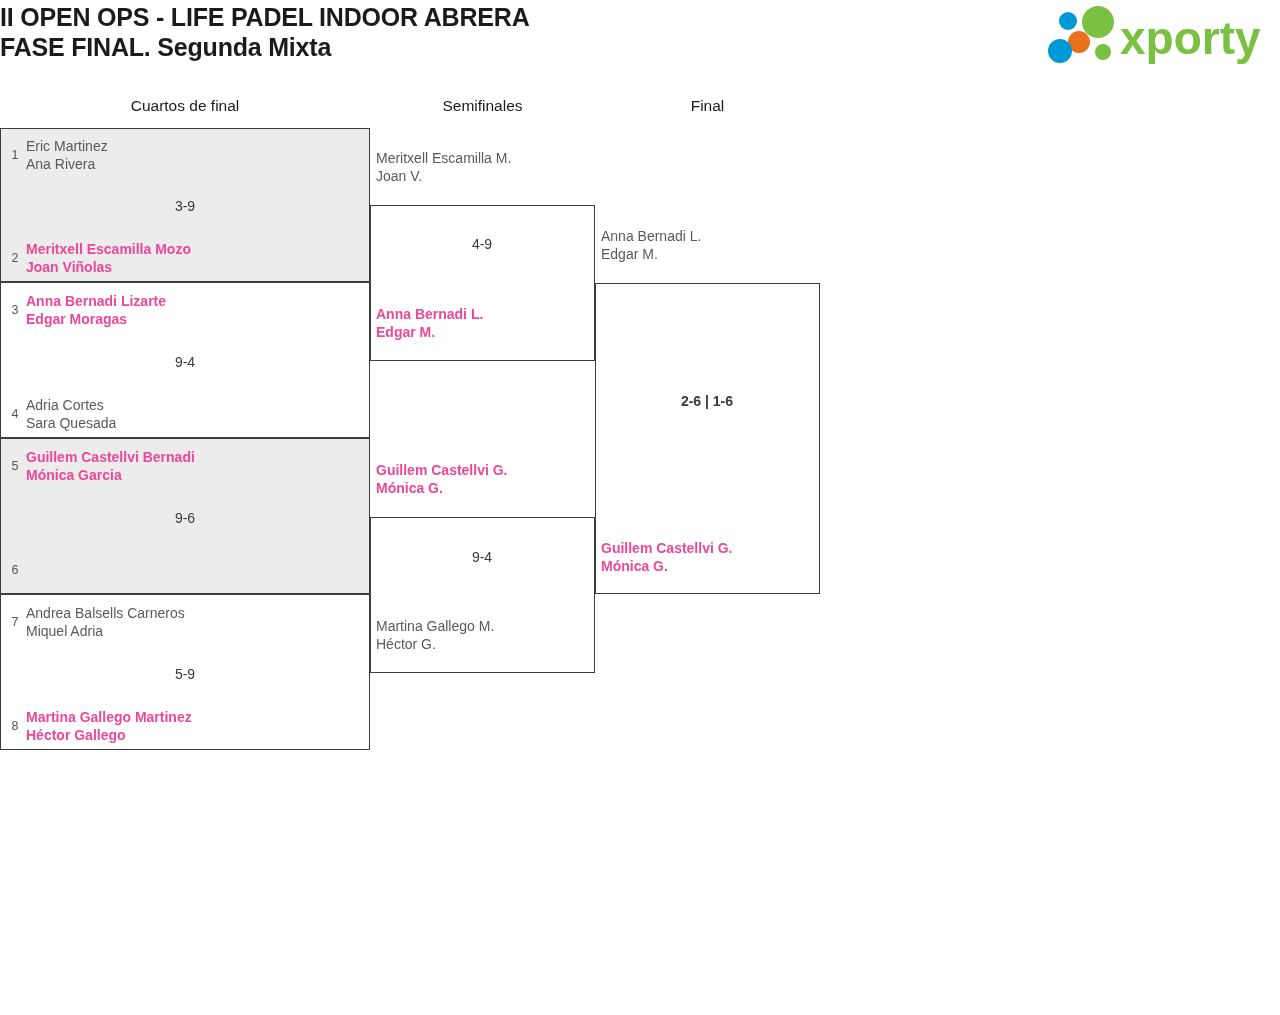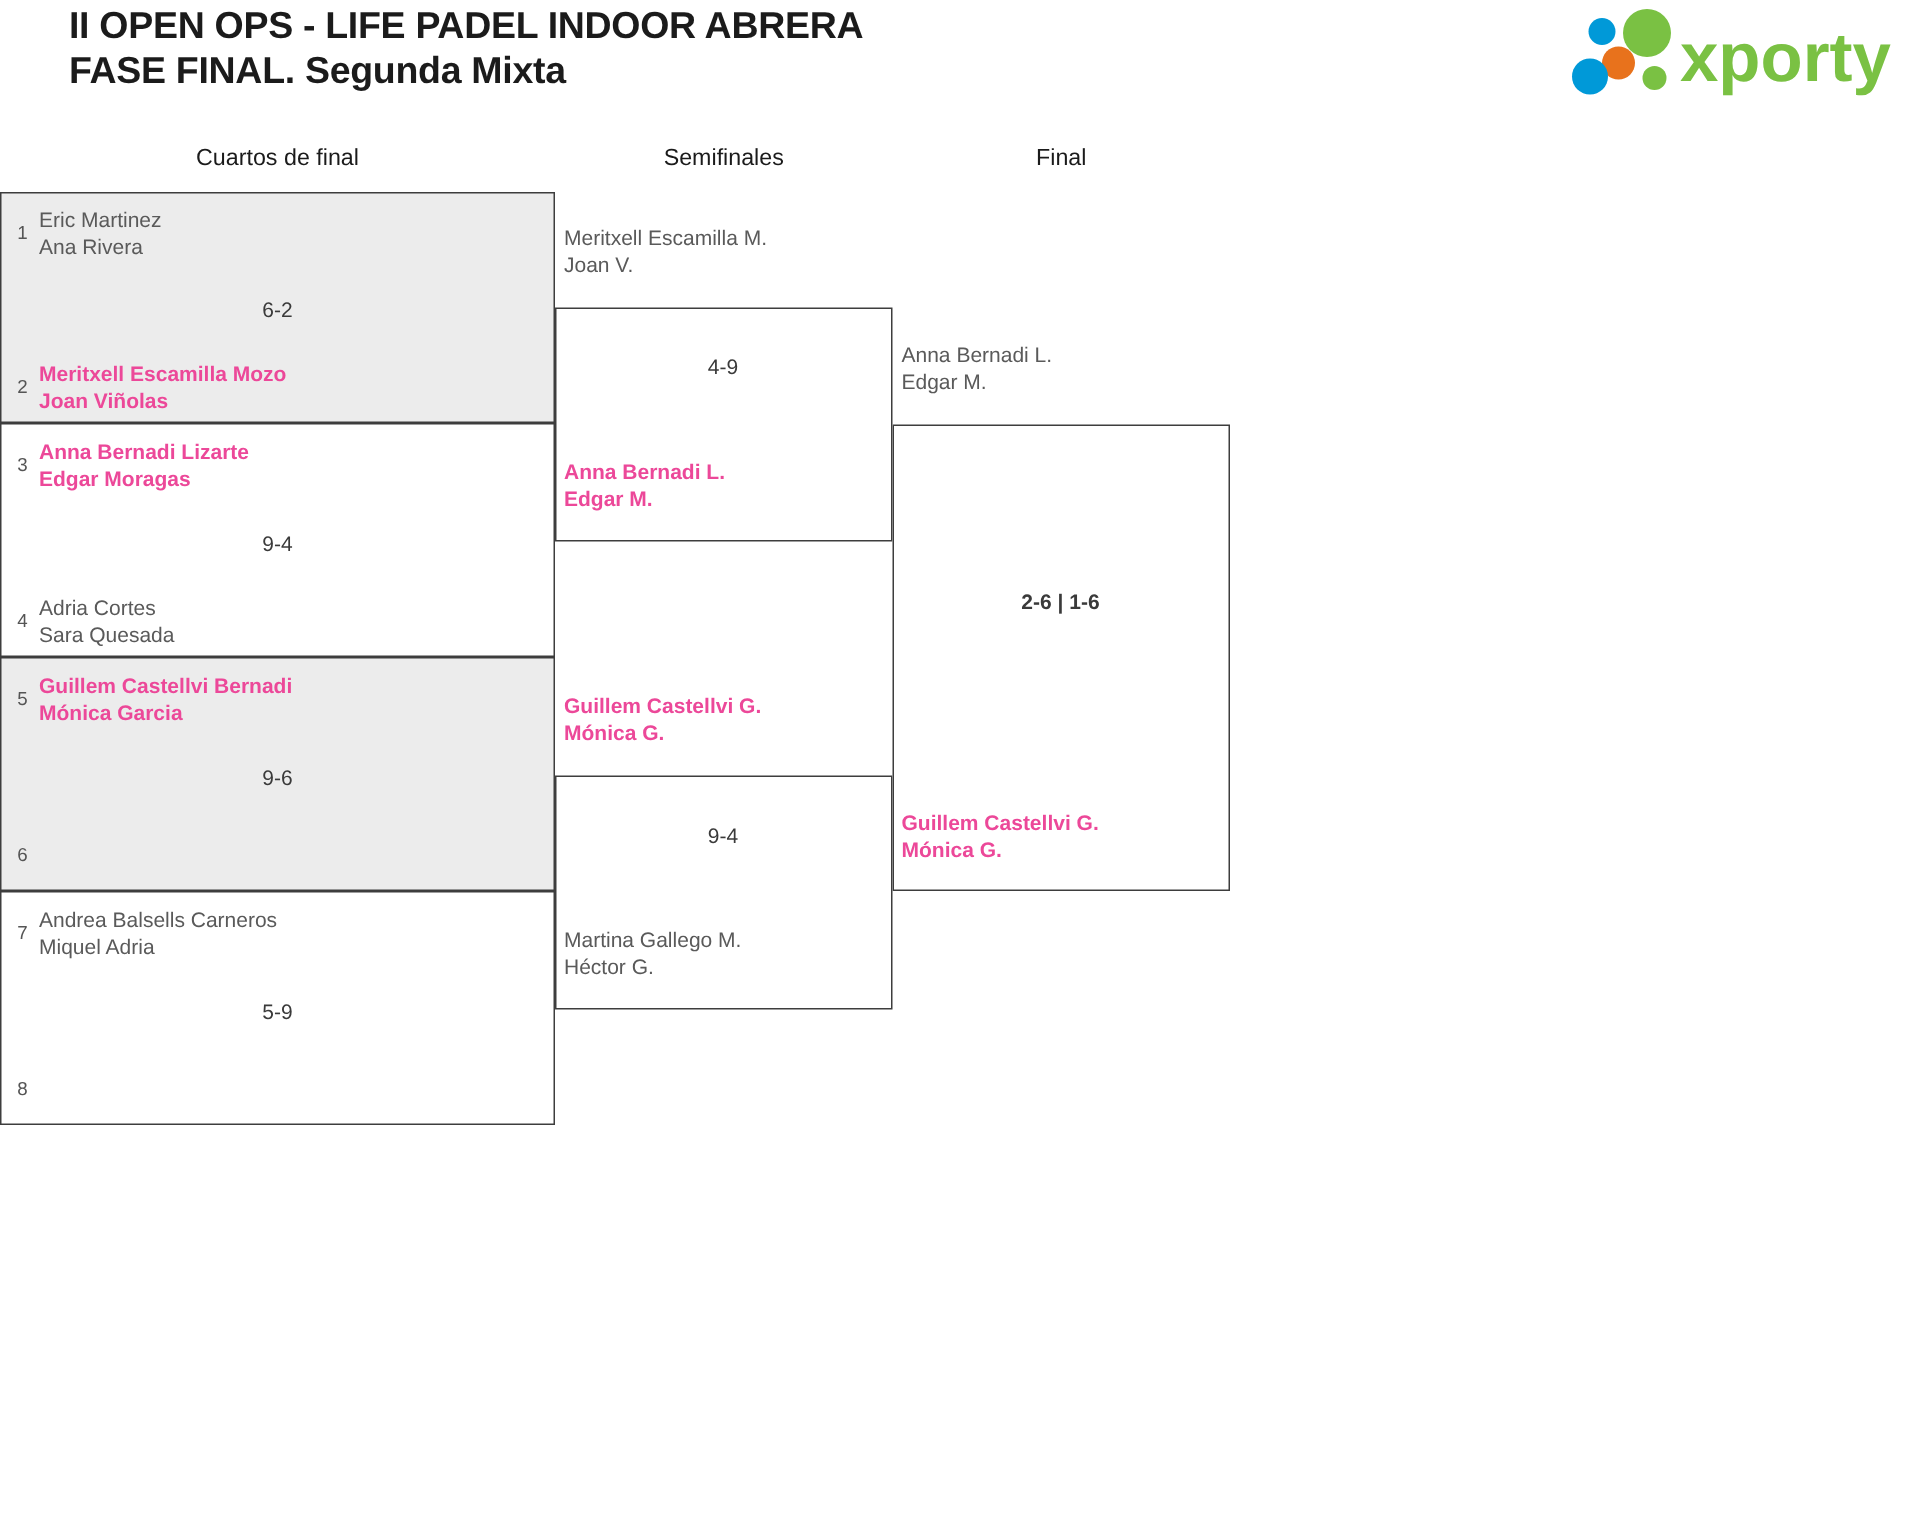--- a/index.html
+++ b/index.html
@@ -23,21 +23,20 @@
     top: 2px;
     width: 900px;
   }
   .title-line {
     font-size: 25px;
     font-weight: bold;
     color: #1b1b1b;
     line-height: 30px;
     letter-spacing: -0.2px;
     white-space: nowrap;
-    padding-left: 46px;
   }
 
   .logo {
     position: absolute;
     left: 1046px;
     top: 6px;
     width: 228px;
     height: 58px;
   }
   .logo svg { display: block; }
@@ -135,21 +134,21 @@
 <div class="bracket">
 
   <div class="mbox shaded" style="left:0px; top:128px; width:370px; height:154px;"></div>
   <div class="team loser" style="left:4px; top:136px; width:364px; height:38px;">
     <span class="seed">1</span>
     <span class="names">
       <span>Eric Martinez</span>
       <span>Ana Rivera</span>
     </span>
   </div>
-  <div class="score" style="left:125px; top:198px; width:120px;">6-2</div>
+  <div class="score" style="left:125px; top:198px; width:120px;">3-9</div>
   <div class="team winner" style="left:4px; top:239px; width:364px; height:38px;">
     <span class="seed">2</span>
     <span class="names">
       <span>Meritxell Escamilla Mozo</span>
       <span>Joan Viñolas</span>
     </span>
   </div>
 
   <div class="mbox plain" style="left:0px; top:282px; width:370px; height:156px;"></div>
   <div class="team winner" style="left:4px; top:291px; width:364px; height:38px;">
@@ -185,20 +184,24 @@
   <div class="team loser" style="left:4px; top:603px; width:364px; height:38px;">
     <span class="seed">7</span>
     <span class="names">
       <span>Andrea Balsells Carneros</span>
       <span>Miquel Adria</span>
     </span>
   </div>
   <div class="score" style="left:125px; top:666px; width:120px;">5-9</div>
   <div class="team winner" style="left:4px; top:707px; width:364px; height:38px;">
     <span class="seed">8</span>
+    <span class="names">
+      <span>Martina Gallego Martinez</span>
+      <span>Héctor Gallego</span>
+    </span>
   </div>
 
   <div class="mbox plain" style="left:370px; top:205px; width:225px; height:156px;"></div>
   <div class="team loser" style="left:376px; top:148px; width:219px; height:38px;">
     <span class="names">
       <span>Meritxell Escamilla M.</span>
       <span>Joan V.</span>
     </span>
   </div>
   <div class="score" style="left:422px; top:236px; width:120px;">4-9</div>

